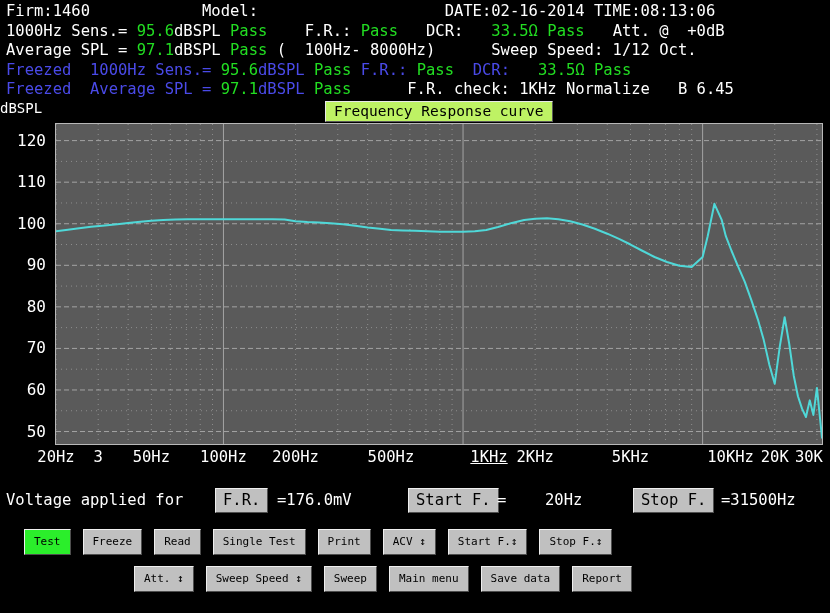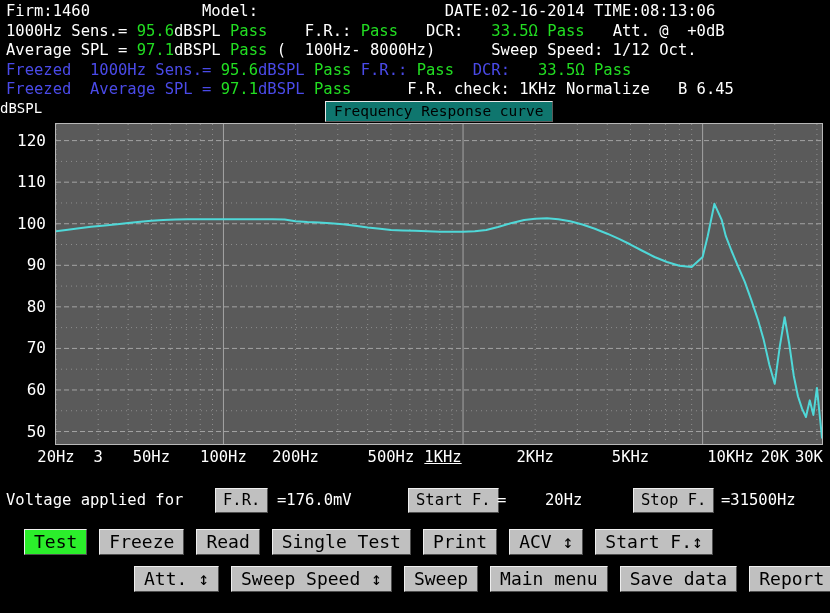--- a/index.html
+++ b/index.html
@@ -55,21 +55,21 @@
     left: 0px;
     top: 0px;
     font-size: 14px;
     color: #ffffff;
     white-space: pre;
   }
   .chart-title {
     position: absolute;
     left: 325px;
     top: 1px;
-    background: #0f766e;
+    background: #bef264;
     color: #000000;
     font-size: 14.5px;
     line-height: 19px;
     padding: 0 8px;
     border-top: 1px solid #e8e8e8;
     border-left: 1px solid #e8e8e8;
     border-right: 1px solid #5a5a5a;
     border-bottom: 1px solid #5a5a5a;
     white-space: pre;
     z-index: 5;
@@ -155,21 +155,21 @@
     width: 830px;
     height: 28px;
     display: flex;
     align-items: center;
   }
   #btn-row-1 { top: 528px; padding-left: 24px; }
   #btn-row-2 { top: 565px; padding-left: 134px; }
   .btn {
     background: #c0c0c0;
     color: #000000;
-    font-size: 18px;
+    font-size: 11px;
     line-height: 22px;
     height: 22px;
     padding: 1px 9px;
     margin-right: 12px;
     border-top: 1px solid #efefef;
     border-left: 1px solid #efefef;
     border-right: 1px solid #4e4e4e;
     border-bottom: 1px solid #4e4e4e;
     white-space: pre;
     box-sizing: content-box;
@@ -249,21 +249,21 @@
           <path d="M0.00 107.22 L9.92 105.97 L23.22 104.31 L35.01 102.65 L48.90 101.40 L61.16 100.16 L72.12 98.91 L84.38 97.66 L95.34 96.83 L107.13 96.00 L119.38 95.58 L131.82 95.17 L144.24 95.17 L156.50 95.17 L167.46 95.17 L179.25 95.17 L190.68 95.17 L202.47 95.17 L216.36 95.17 L228.62 95.58 L239.58 97.25 L251.37 98.08 L262.80 98.49 L274.59 99.32 L286.84 100.16 L299.28 101.82 L311.70 103.48 L323.95 104.73 L334.92 105.97 L346.71 106.39 L358.96 106.81 L371.40 107.22 L383.82 107.64 L396.07 107.64 L407.04 107.64 L418.83 107.22 L430.25 105.97 L442.05 103.06 L455.94 98.91 L468.19 96.00 L479.16 94.75 L490.95 94.34 L502.37 95.17 L514.17 97.25 L526.42 100.57 L538.86 104.73 L551.28 109.71 L563.53 115.12 L574.50 120.52 L586.29 126.75 L598.54 132.99 L610.98 137.97 L623.40 141.71 L635.65 142.96 L646.62 132.99 L651.69 112.21 L658.41 79.79 L665.59 95.58 L669.83 112.21 L675.50 126.75 L681.62 141.30 L688.80 157.92 L695.52 176.62 L701.83 195.32 L707.77 216.10 L713.40 241.04 L718.74 259.74 L723.81 222.34 L728.65 193.25 L733.28 220.26 L737.71 251.43 L741.95 272.21 L746.03 284.68 L749.96 292.99 L753.74 276.36 L757.40 290.91 L760.92 263.90 L766.00 313.77" fill="none" stroke="#4fd8d8" stroke-width="2" stroke-linejoin="round" stroke-linecap="round"></path>
         </svg>
       </div>
     <div class="xlabels" id="xlabels">
         <div class="xlabel" style="left: 56px;">20Hz</div>
         <div class="xlabel" style="left: 98.1877px;">3</div>
         <div class="xlabel" style="left: 151.338px;">50Hz</div>
         <div class="xlabel" style="left: 223.458px;">100Hz</div>
         <div class="xlabel" style="left: 295.579px;">200Hz</div>
         <div class="xlabel" style="left: 390.917px;">500Hz</div>
-        <div class="xlabel" style="left: 443px; text-decoration: underline;">1KHz</div>
+        <div class="xlabel" style="left: 489px; text-decoration: underline;">1KHz</div>
         <div class="xlabel" style="left: 535.157px;">2KHz</div>
         <div class="xlabel" style="left: 630.495px;">5KHz</div>
         <div class="xlabel" style="left: 702.615px; margin-left: 28px;">10KHz</div>
         <div class="xlabel" style="left: 774.736px;">20K</div>
         <div class="xlabel" style="left: 808.923px;">30K</div>
       </div>
   </div>
 
   <div class="param-row">
     <span class="param-text" style="left:6px;">Voltage applied for</span>
@@ -277,20 +277,21 @@
   </div>
 
   <div class="btn-row" id="btn-row-1">
       <div class="btn active">Test</div>
       <div class="btn">Freeze</div>
       <div class="btn">Read</div>
       <div class="btn">Single Test</div>
       <div class="btn">Print</div>
       <div class="btn">ACV ↕</div>
       <div class="btn">Start F.↕</div>
+      <div class="btn">Stop F.↕</div>
     </div>
   <div class="btn-row" id="btn-row-2">
       <div class="btn">Att. ↕</div>
       <div class="btn">Sweep Speed ↕</div>
       <div class="btn">Sweep</div>
       <div class="btn">Main menu</div>
       <div class="btn">Save data</div>
       <div class="btn">Report</div>
     </div>
 

